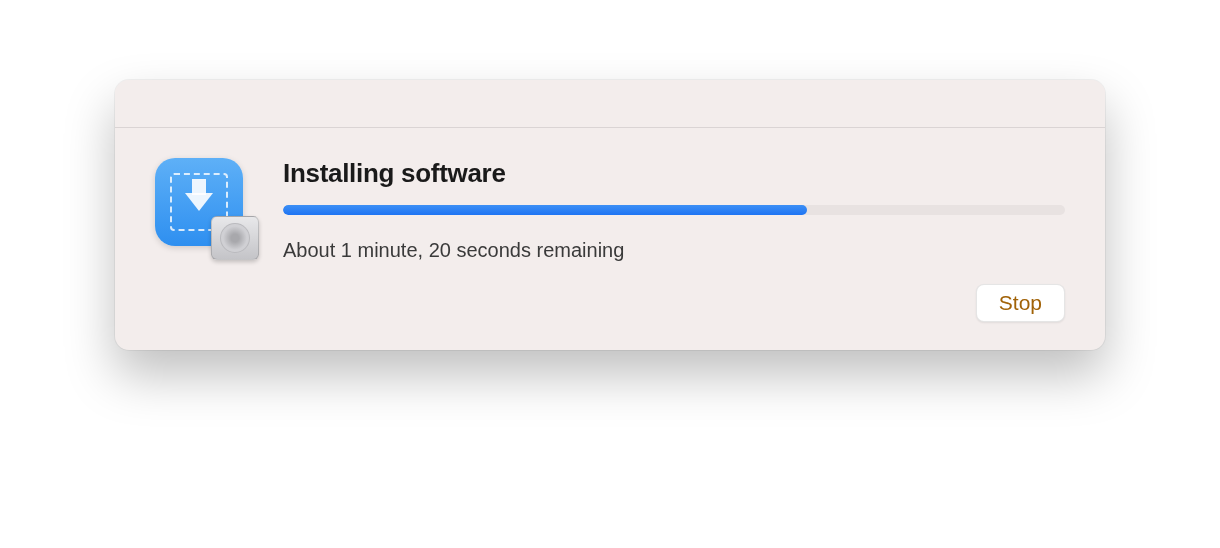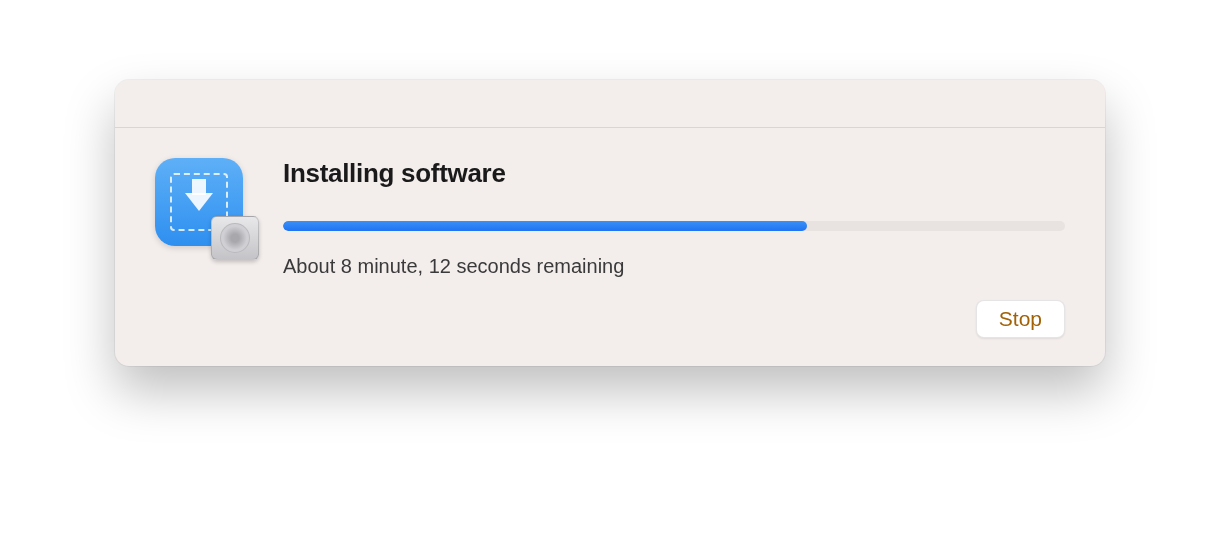--- a/index.html
+++ b/index.html
@@ -112,21 +112,21 @@
     .main {
       flex: 1;
       display: flex;
       flex-direction: column;
     }
     
     .title {
       font-size: 26px;
       font-weight: 700;
       color: #1a1a1a;
-      margin-bottom: 32px;
+      margin-bottom: 16px;
       letter-spacing: -0.3px;
     }
     
     .progress-bar {
       width: 100%;
       height: 10px;
       background: #e8e2e1;
       border-radius: 5px;
       overflow: hidden;
       margin-bottom: 24px;
@@ -175,19 +175,19 @@
       </div>
       <div class="disk-icon">
         <div class="disk-platter"></div>
       </div>
     </div>
     <div class="main">
       <div class="title">Installing software</div>
       <div class="progress-bar">
         <div class="progress-fill" style="width:67%"></div>
       </div>
-      <div class="status-text">About 8 minute, 12 seconds remaining</div>
+      <div class="status-text">About 1 minute, 20 seconds remaining</div>
       <div class="button-row">
         <button class="stop-button">Stop</button>
       </div>
     </div>
   </div>
 </div>
 
 </body></html>

